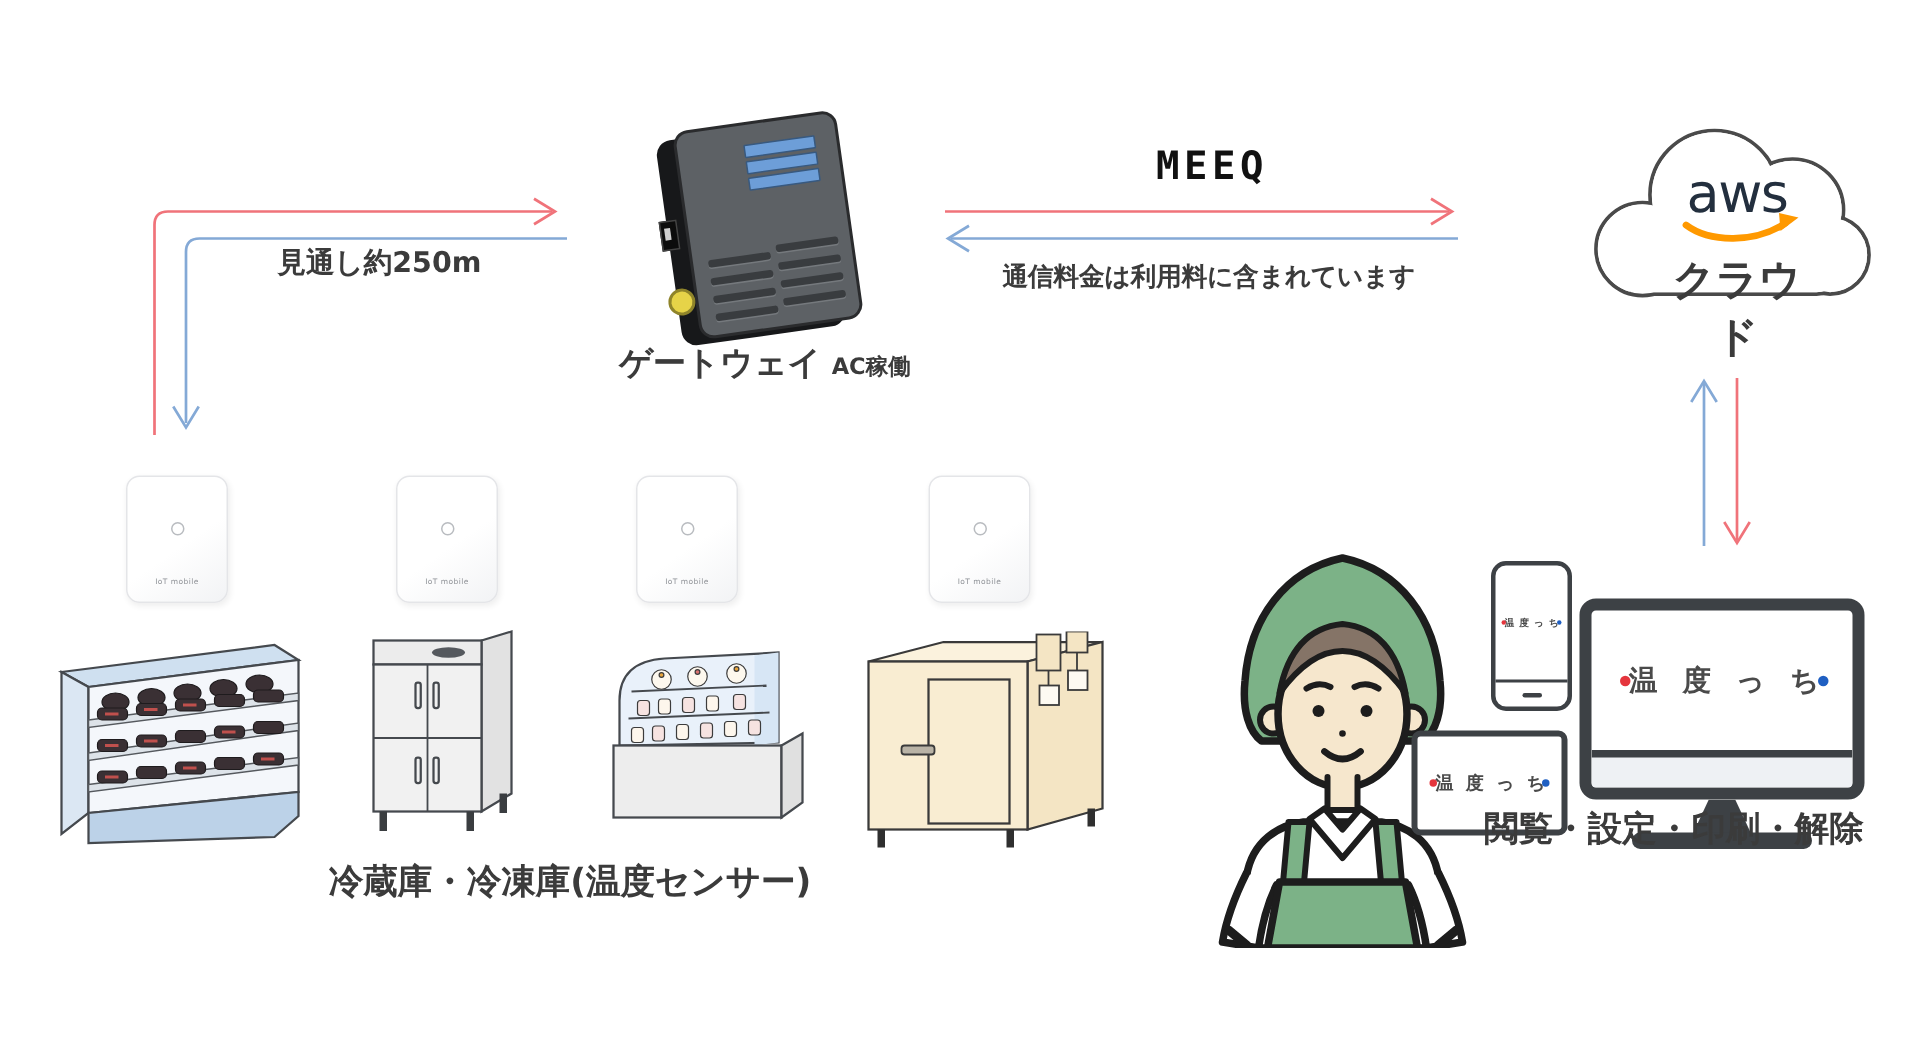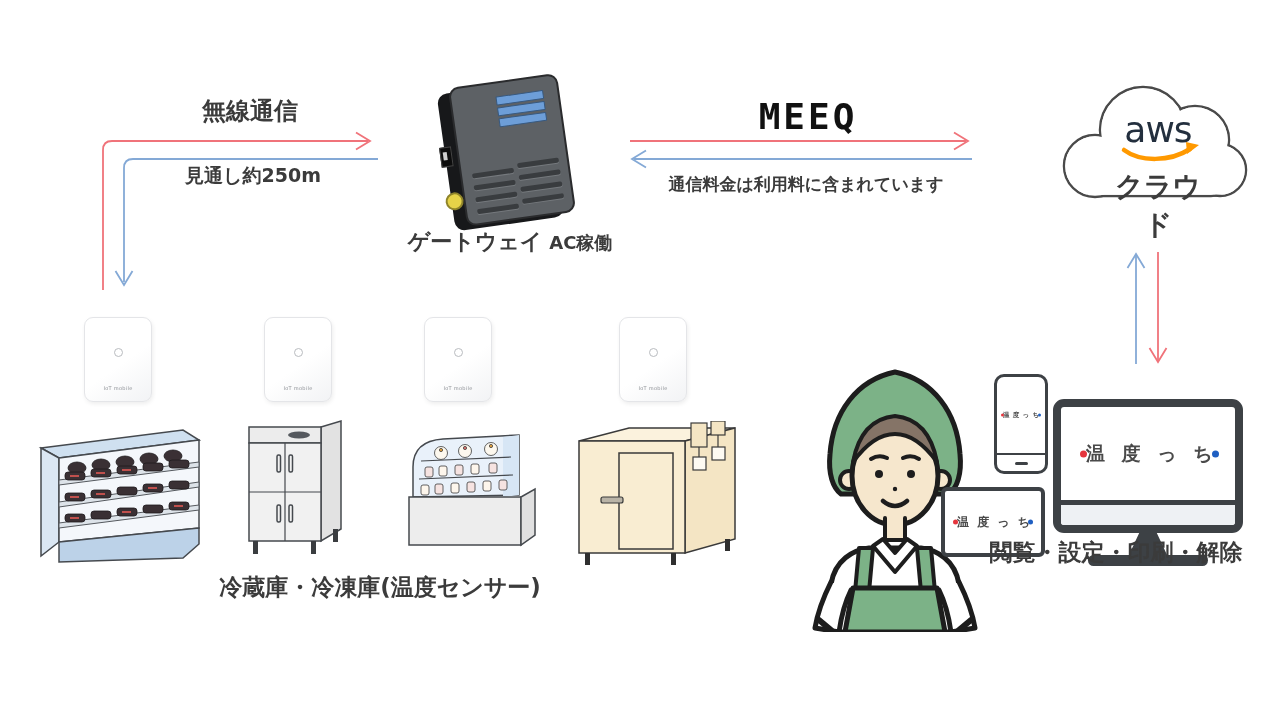--- a/index.html
+++ b/index.html
@@ -59,22 +59,22 @@
   .monitor-frame .scr{flex:1;display:flex;align-items:center;justify-content:center;}
   .monitor-frame .chin{height:20px;background:#eef1f4;border-top:5px solid #3d4145;}
   .monitor-neck{left:1128px;top:533px;width:40px;height:24px;background:#3d4145;
                 clip-path:polygon(28% 0,72% 0,100% 100%,0 100%);}
   .monitor-base{left:1088px;top:555px;width:120px;height:11px;background:#3d4145;border-radius:6px;}
   
   .t-wireless{left:150px;top:95px;width:200px;font-size:24px;}
   .t-range{left:118px;top:164px;width:270px;font-size:19px;line-height:1.25;}
   .t-gwlabel{left:370px;top:227px;width:280px;white-space:nowrap;}
   .t-gwlabel .main{font-size:22px;font-weight:bold;}
-  .t-gwlabel .sub{font-size:18px;font-weight:bold;margin-left:7px;}
-  .t-meeq{left:708px;top:96px;width:200px;font-size:36px;letter-spacing:3px;color:#111;
+  .t-gwlabel .sub{font-size:15px;font-weight:bold;margin-left:7px;}
+  .t-meeq{left:708px;top:96px;width:200px;font-size:26px;letter-spacing:3px;color:#111;
           font-weight:bold;font-family:"DejaVu Sans Mono","Liberation Mono",monospace;}
   .t-meeqnote{left:646px;top:173px;width:320px;font-size:17px;}
   .t-fridges{left:180px;top:572px;width:400px;font-size:23px;}
   .t-user{left:966px;top:537px;width:300px;font-size:23px;}
   .t-aws{left:1118px;top:112px;width:80px;font-size:36px;font-weight:normal;color:var(--aws-navy,#232f3e);
          letter-spacing:-1px;line-height:1;}
   .t-cloud{left:1108px;top:168px;width:100px;font-size:28px;}
 </style>
 </head>
 <body>
@@ -101,21 +101,20 @@
     <g fill="none" style="stroke:var(--arrow-blue)" stroke-width="1.8">
       <path d="M1136 364 L1136 256"></path>
       <path d="M1127.5 268 L1136 254 L1144.5 268"></path>
     </g>
     <g fill="none" style="stroke:var(--arrow-red)" stroke-width="1.8">
       <path d="M1158 252 L1158 360"></path>
       <path d="M1149.5 348 L1158 362 L1166.5 348"></path>
     </g>
   </svg>
 
-  <div class="abs lbl t-wireless">無線通信</div>
   <div class="abs lbl t-range">
     <div>見通し約250m</div>
   </div>
 
   <div class="abs gw-wrap">
     <div class="gw-side"></div>
     <div class="gw-front">
       <div class="gw-strip" style="top:13px"></div>
       <div class="gw-strip" style="top:24px"></div>
       <div class="gw-strip" style="top:35px"></div>

